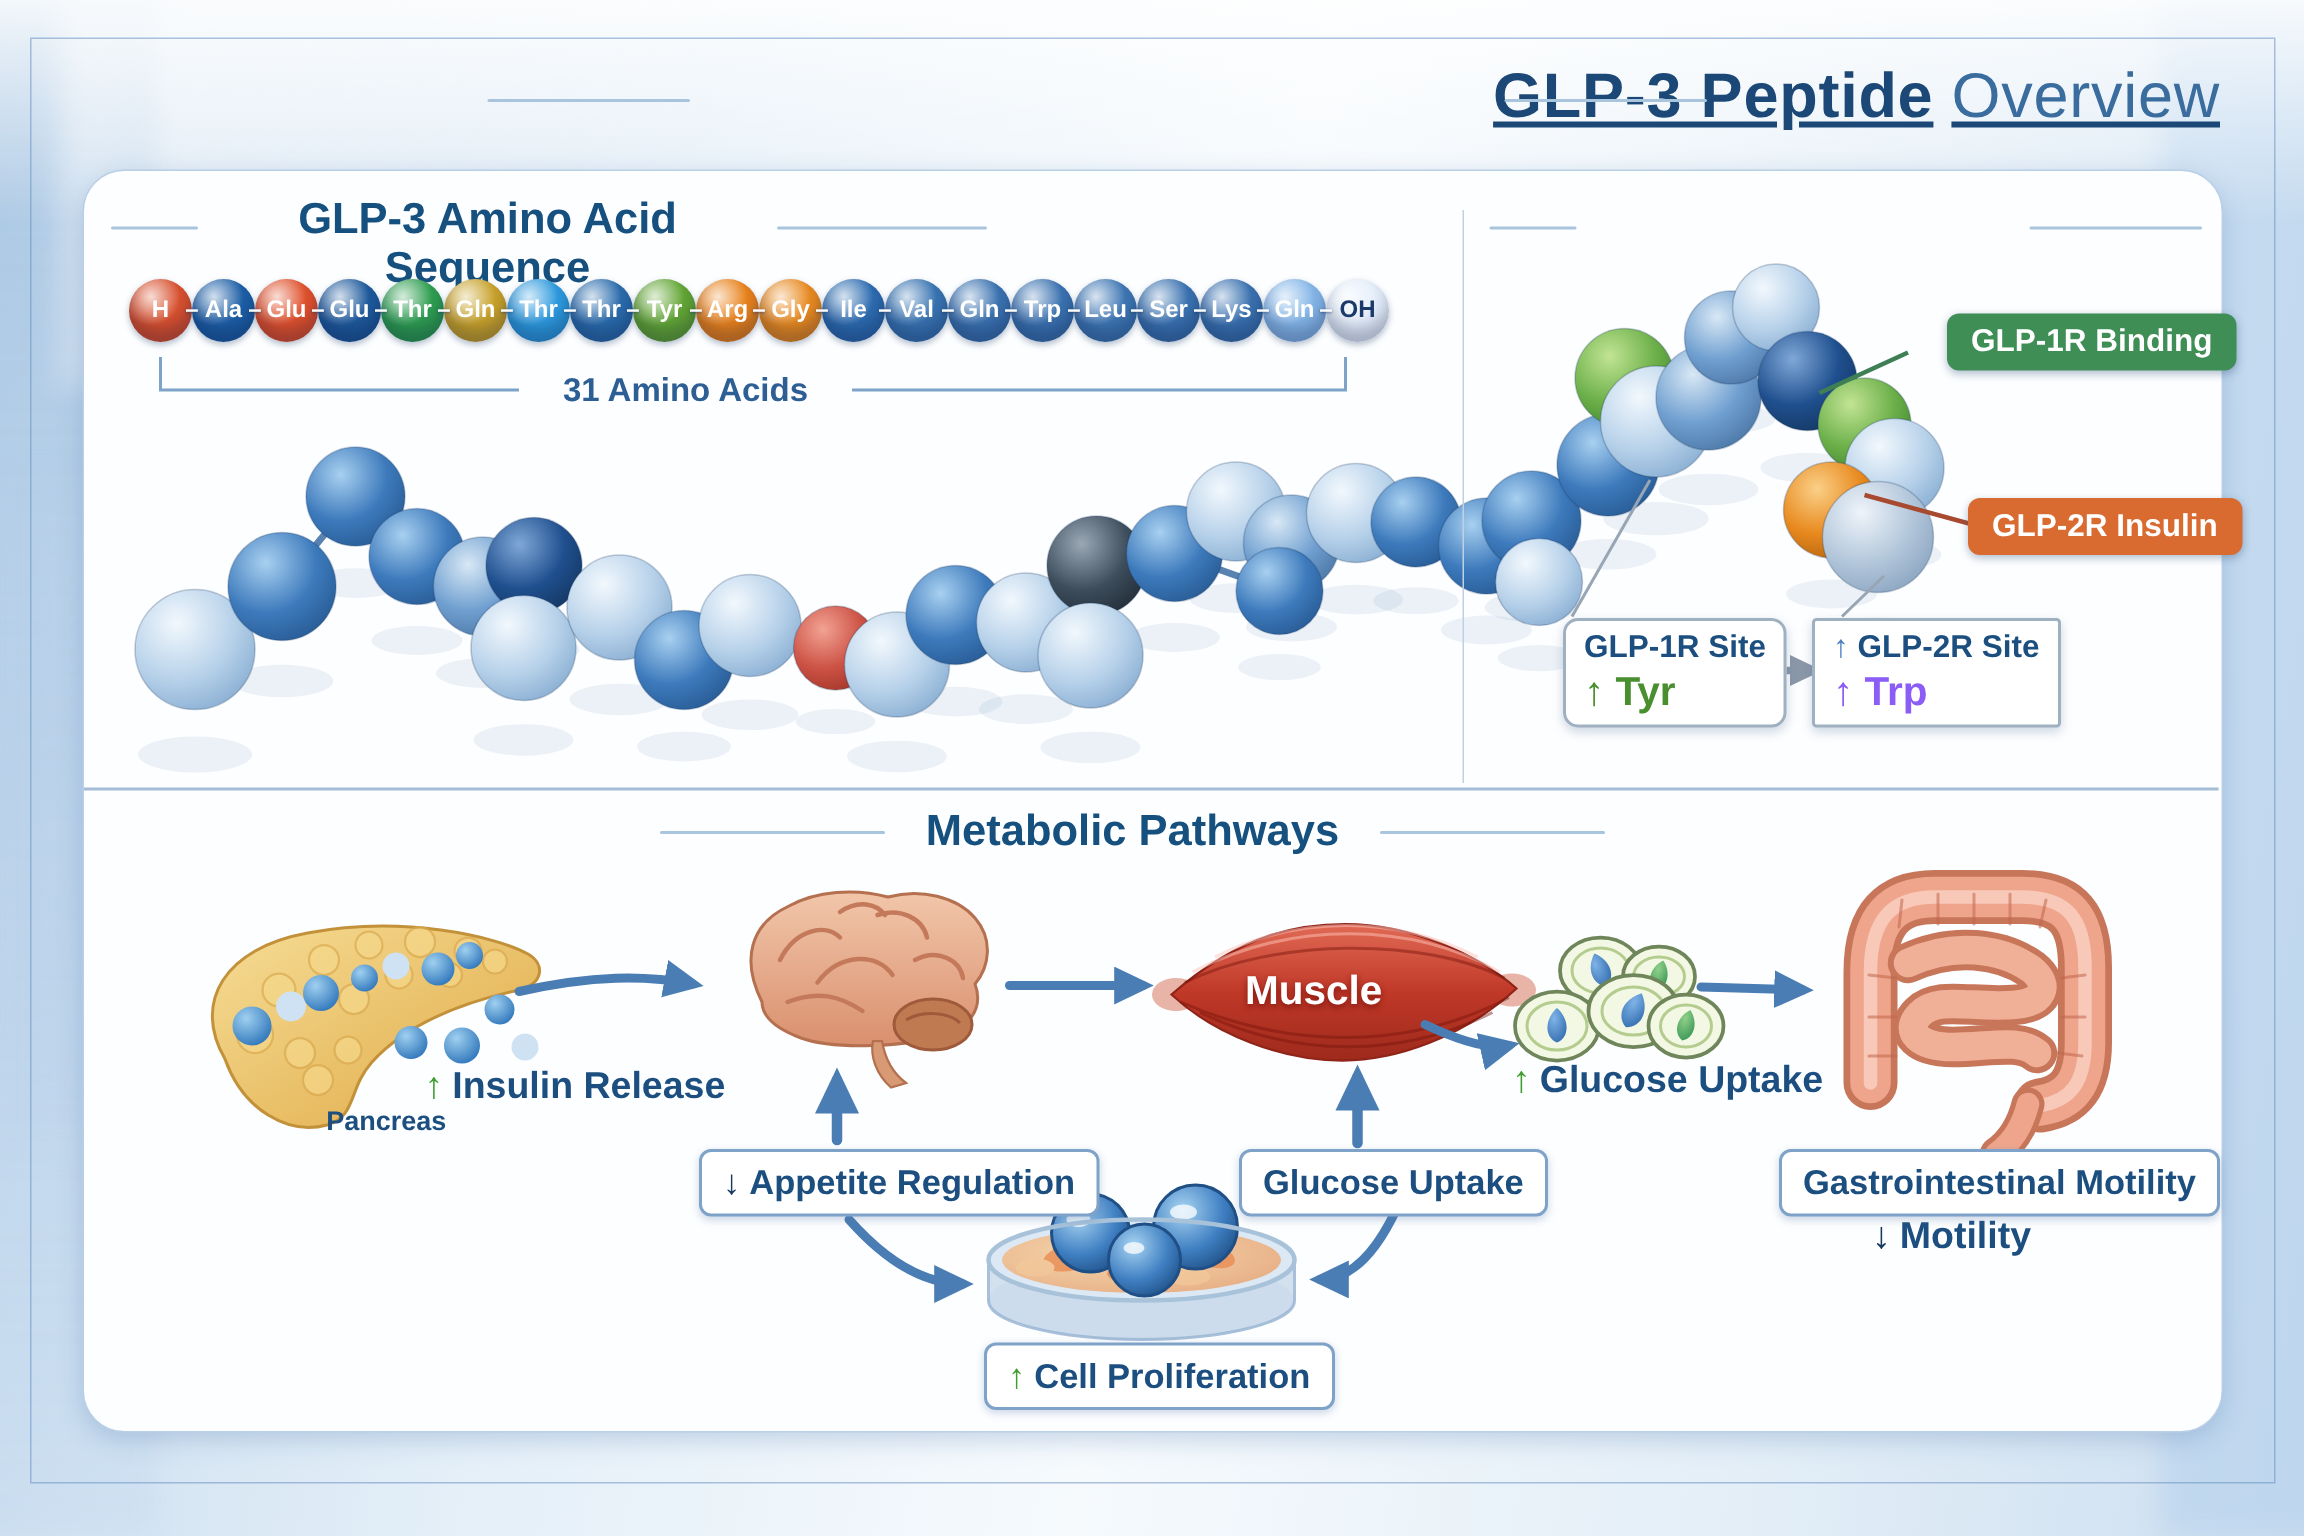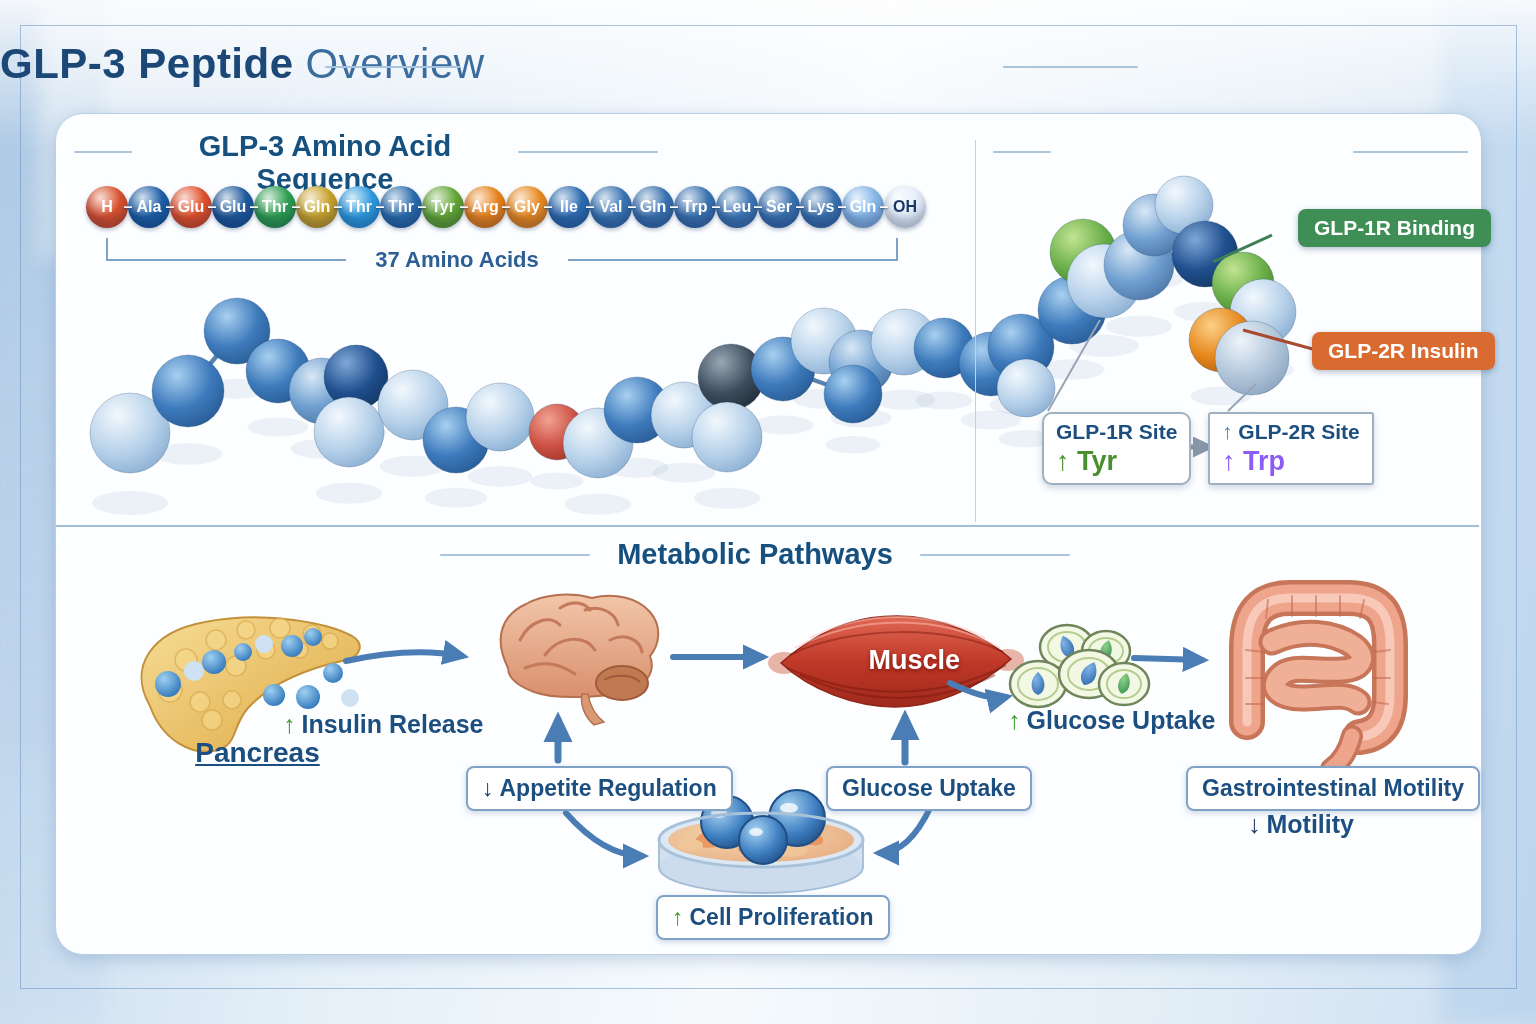--- a/index.html
+++ b/index.html
@@ -10,21 +10,21 @@
   .b1{left:-45px;top:0;width:150px;height:1024px;background:linear-gradient(rgba(150,185,220,.55),rgba(190,215,240,.25));filter:blur(7px);}
   .b2{left:0;top:0;width:1536px;height:150px;background:linear-gradient(rgba(255,255,255,.85),rgba(255,255,255,0));}
   .b3{right:-35px;top:0;width:130px;height:1024px;background:rgba(175,205,235,.5);filter:blur(9px);}
   .b4{left:0;top:330px;width:230px;height:420px;background:rgba(185,210,235,.35);filter:blur(16px);}
   .b5{left:40px;top:0;width:420px;height:260px;background:linear-gradient(135deg,rgba(255,255,255,.55),rgba(200,220,240,.15));filter:blur(10px);}
   .frame{position:absolute;left:20px;top:25px;width:1495px;height:962px;border:1px solid rgba(105,145,195,.55);}
   .card{position:absolute;left:55px;top:113px;width:1425px;height:840px;background:#fdfeff;
         border:1px solid #b9cfe6;border-radius:28px;box-shadow:0 5px 16px rgba(90,130,180,.3);}
   .art{position:absolute;left:0;top:0;pointer-events:none;}
 
-  .main-title{position:absolute;left:0;top:40px;width:1480px;text-align:left;font-size:42px;color:#1b4876;letter-spacing:.5px;}
+  .main-title{position:absolute;left:0;top:40px;width:1480px;text-align:right;font-size:42px;color:#1b4876;letter-spacing:.5px;text-decoration:underline;}
   .main-title .bold{font-weight:bold;color:#1b4876;}
   .main-title .light{font-weight:400;color:#3a6d9e;margin-left:12px;}
   .h-line{position:absolute;height:2px;background:#a9c5de;border-radius:2px;}
 
   .sec-h{position:absolute;font-size:29px;font-weight:bold;color:#16507f;text-align:center;}
   #h-seq{left:135px;top:130px;width:380px;}
   #h-rec{left:1060px;top:130px;width:280px;}
   #h-met{left:590px;top:538px;width:330px;}
 
   .seq-row{position:absolute;left:86px;top:186px;display:flex;align-items:center;}
@@ -64,22 +64,22 @@
             font-size:23px;font-weight:bold;color:#1c4f80;box-shadow:0 2px 6px rgba(80,120,170,.3);white-space:nowrap;}
   #box-appetite{left:466px;top:766px;}
   #box-glucose{left:826px;top:766px;}
   #box-gi{left:1186px;top:766px;}
   #box-prolif{left:656px;top:895px;}
   .a-navy{color:#16395e;margin-right:6px;}
   .a-green{color:#3f9e2f;margin-right:6px;}
 
   .flow-label{position:absolute;font-size:25px;font-weight:bold;color:#1c4f80;white-space:nowrap;}
   #lbl-insulin{left:283px;top:710px;}
-  #lbl-pancreas{left:160px;top:737px;width:195px;text-align:center;font-size:28px;text-decoration:underline;}
-  #lbl-muscle{left:830px;top:645px;width:130px;text-align:right;color:#fff;font-size:27px;text-shadow:0 2px 4px rgba(110,15,8,.75);}
+  #lbl-pancreas{left:160px;top:737px;width:195px;text-align:center;font-size:18px;}
+  #lbl-muscle{left:830px;top:645px;width:130px;text-align:left;color:#fff;font-size:27px;text-shadow:0 2px 4px rgba(110,15,8,.75);}
   #lbl-glucose-cells{left:1008px;top:706px;}
   #lbl-motility{left:1248px;top:810px;}
 </style>
 </head>
 <body>
 
 <div class="stage">
 
   <div class="bgfx b1"></div>
   <div class="bgfx b3"></div>
@@ -503,21 +503,21 @@
       <span class="bead" style="--c: #84b6e8; color: rgb(255, 255, 255);">Gln</span>
       <span class="dash">–</span>
       <span class="bead" style="--c: #e4eefa; color: rgb(27, 58, 106);">OH</span>
     </div>
 
   <div class="bracket">
     <div class="tick l"></div>
     <div class="tick r"></div>
     <div class="seg l"></div>
     <div class="seg r"></div>
-    <div class="lbl">37 Amino Acids</div>
+    <div class="lbl">31 Amino Acids</div>
   </div>
 
   <div class="vdiv"></div>
   <div class="hdiv"></div>
 
   <div class="badge" id="badge-1" style="background: rgb(62, 142, 86);">GLP-1R Binding</div>
   <div class="badge" id="badge-2" style="background: rgb(217, 107, 48);">GLP-2R Insulin</div>
 
   <div class="site-box" id="site-1">
     <div class="site-title">GLP-1R Site</div>

